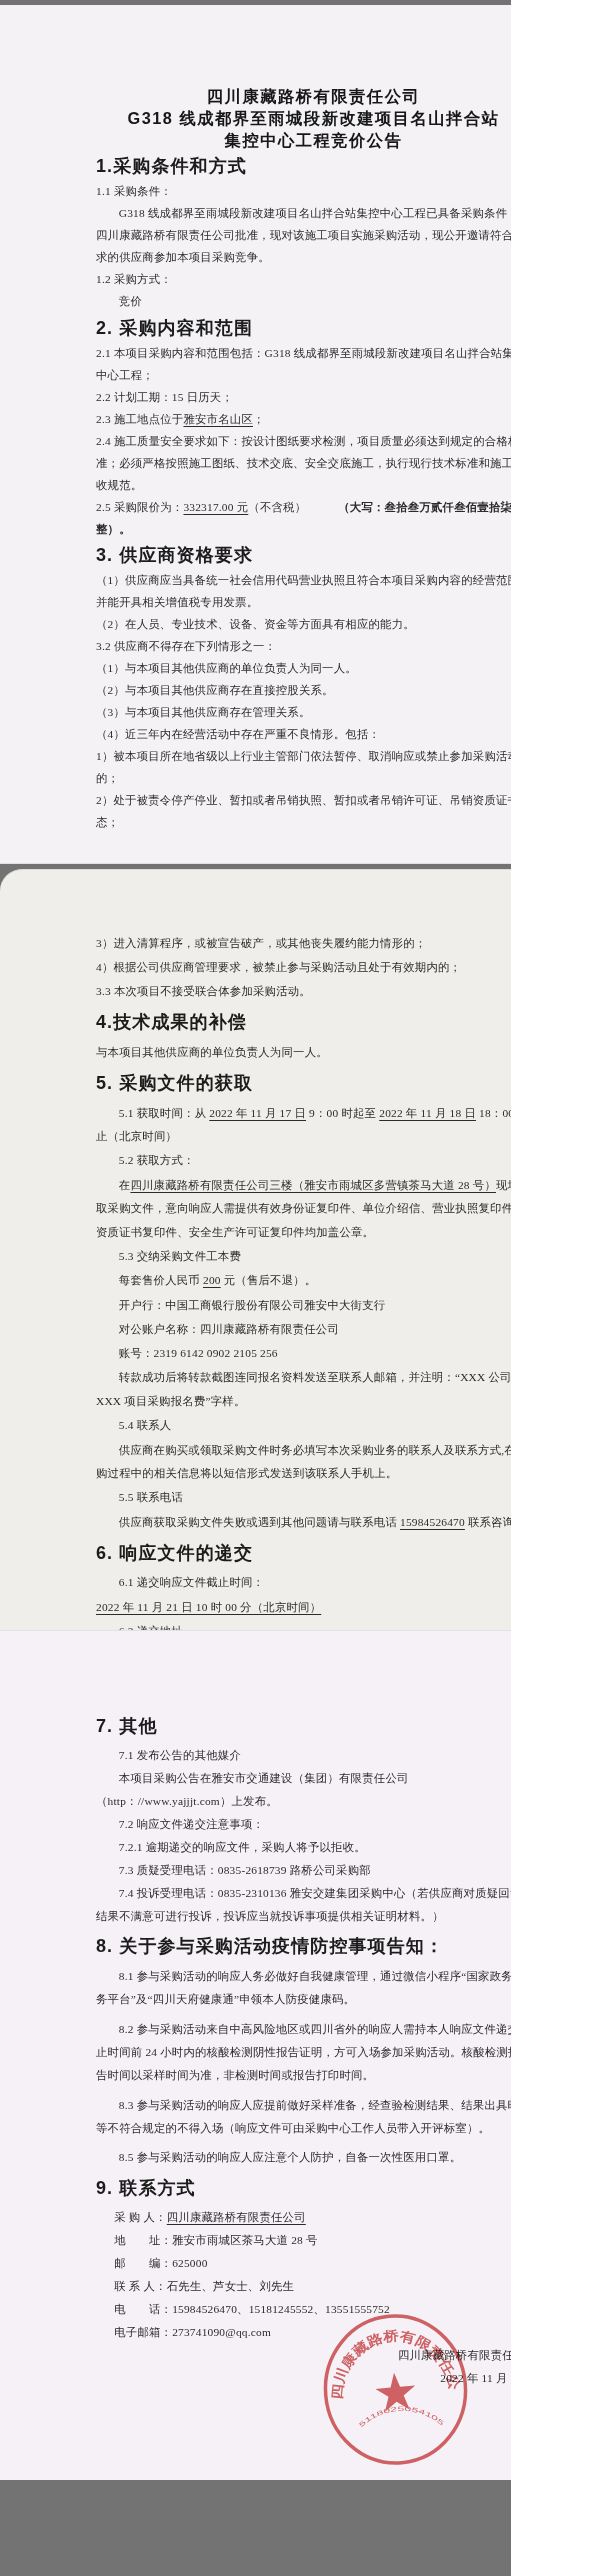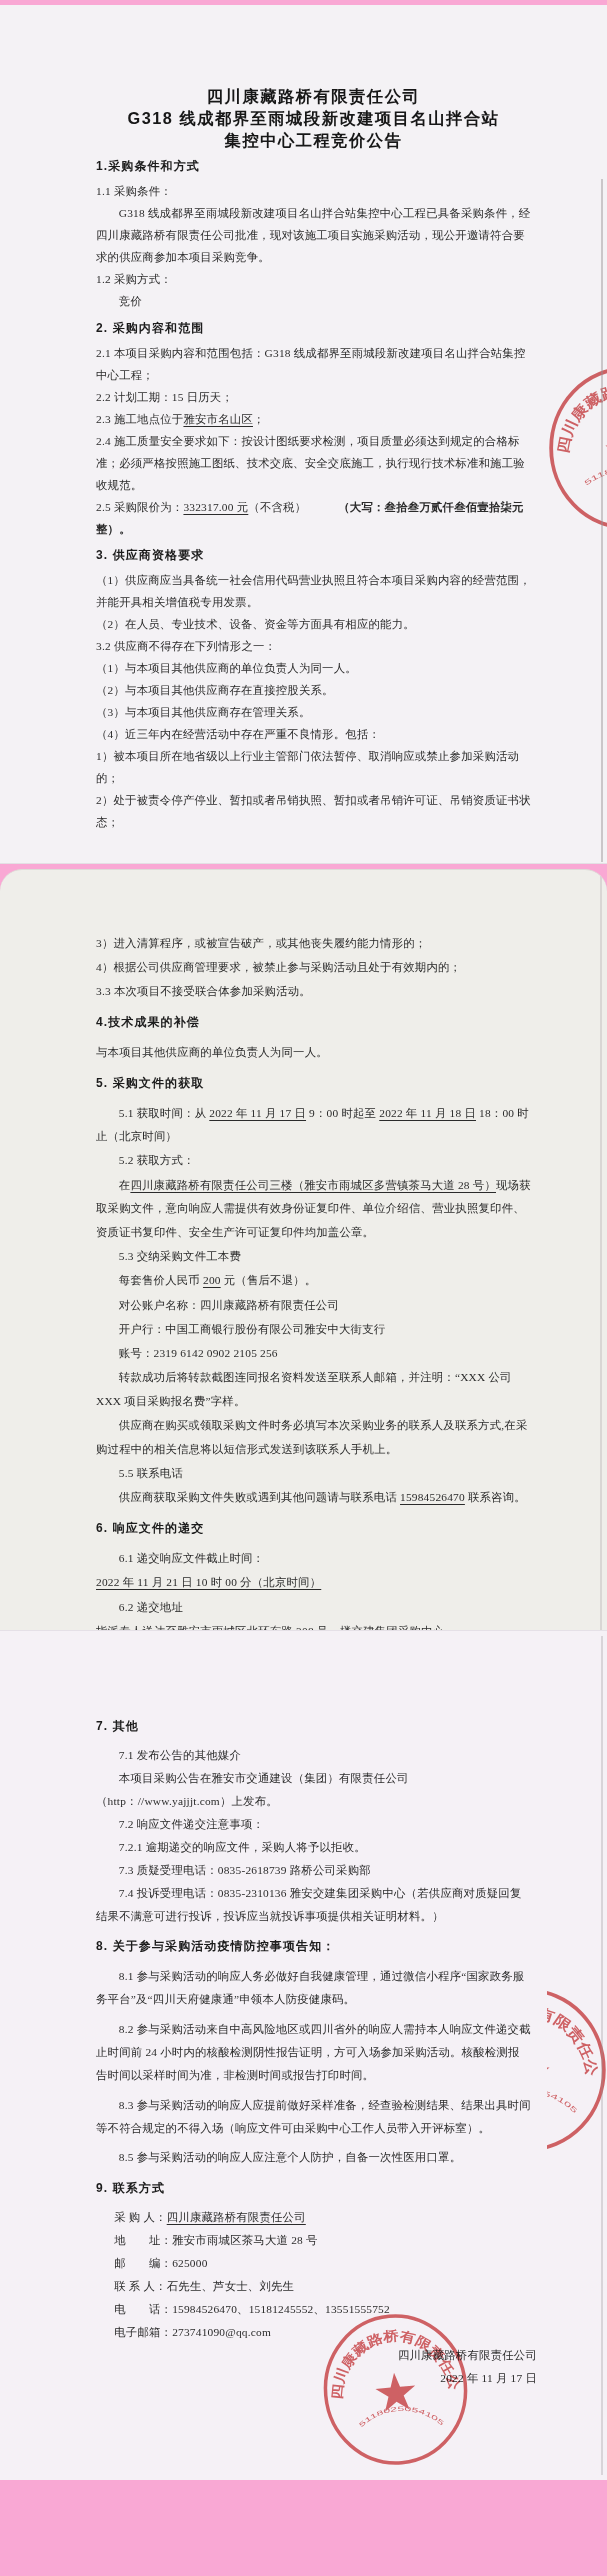--- a/index.html
+++ b/index.html
@@ -1,30 +1,30 @@
 <!DOCTYPE html>
 <html style="font-size:12px"><head>
 <meta charset="utf-8">
 <style>
   html,body{margin:0;padding:0;background:#fff;}
   body{width:607px;font-family:"Liberation Serif","DejaVu Serif",serif;}
-  .scan{position:relative;width:607px;height:2576px;background:#f9a8d4;overflow:hidden;}
+  .scan{position:relative;width:511px;height:2576px;background:#737373;overflow:hidden;}
   .page{position:absolute;left:0;width:607px;overflow:hidden;box-sizing:border-box;color:#2b2b2b;}
   #page1{top:4.6px;height:859px;background:#f4f2f5;border-bottom:1.5px solid #e3e0e4;}
   #page2{top:869px;height:851px;background:#efeeea;border-top:0.8px solid #dddcd7;border-bottom:1.5px solid #dddcd7;border-radius:22px;}
   #page3{top:1630px;height:850px;background:#f5f1f6;border-top:0.8px solid #e5e0e7;}
   .inner{padding:0 76px 0 96px;}
   #page1 .inner{padding-top:80px;}
   #page2 .inner{padding-top:61px;}
   #page3 .inner{padding-top:76px;}
   p{margin:0;font-size:11.4px;letter-spacing:0.2px;}
   #page1 p{line-height:22px;}
   #page2 p{line-height:23.5px;margin:0.8px 0;}
   #page3 p{line-height:23px;margin:0 0;}
-  .h{font-family:"Liberation Sans","DejaVu Sans",sans-serif;font-weight:700;font-size:12px;line-height:23px;letter-spacing:1.1px;color:#1c1c1c;margin:4.6px 0 3px;}
+  .h{font-family:"Liberation Sans","DejaVu Sans",sans-serif;font-weight:700;font-size:18px;line-height:23px;letter-spacing:1.1px;color:#1c1c1c;margin:4.6px 0 3px;}
   #page2 .h{margin:7.6px 0 6px;}
   #page3 .h{margin:7.6px 0 6px;}
   .title p{font-family:"Liberation Sans","DejaVu Sans",sans-serif;font-weight:600;font-size:16.3px;line-height:30px;text-align:center;letter-spacing:1.5px;color:#171717;margin:0;}
   .ind{text-indent:2em;}
   .u{text-decoration:underline;text-underline-offset:3px;text-decoration-thickness:0.8px;}
   .b{font-weight:700;margin-left:32px;}
   .mt8{margin-top:6.8px !important;}
   .contact p{line-height:24px;text-indent:1.6em;}
   .sign{text-align:right;margin-right:-6px;}
   .sign p{line-height:25px;}
@@ -91,24 +91,25 @@
       <p>4）根据公司供应商管理要求，被禁止参与采购活动且处于有效期内的；</p>
       <p>3.3 本次项目不接受联合体参加采购活动。</p>
       <p class="h">4.技术成果的补偿</p>
       <p>与本项目其他供应商的单位负责人为同一人。</p>
       <p class="h">5. 采购文件的获取</p>
       <p class="ind"><span>5.1 获取时间：从 </span><span class="u">2022 年 11 月 17 日</span><span> 9：00 时起至 </span><span class="u">2022 年 11 月 18 日</span><span> 18：00 时止（北京时间）</span></p>
       <p class="ind">5.2 获取方式：</p>
       <p class="ind"><span>在</span><span class="u">四川康藏路桥有限责任公司三楼（雅安市雨城区多营镇茶马大道 28 号）</span><span>现场获取采购文件，意向响应人需提供有效身份证复印件、单位介绍信、营业执照复印件、资质证书复印件、安全生产许可证复印件均加盖公章。</span></p>
       <p class="ind">5.3 交纳采购文件工本费</p>
       <p class="ind"><span>每套售价人民币 </span><span class="u">200</span><span> 元（售后不退）。</span></p>
+      <p class="ind">开户行：中国工商银行股份有限公司雅安中大街支行</p>
       <p class="ind">对公账户名称：四川康藏路桥有限责任公司</p>
-      <p class="ind">开户行：中国工商银行股份有限公司雅安中大街支行</p>
       <p class="ind">账号：2319 6142 0902 2105 256</p>
       <p class="ind">转款成功后将转款截图连同报名资料发送至联系人邮箱，并注明：“XXX 公司 XXX 项目采购报名费”字样。</p>
+      <p class="ind">5.4 联系人</p>
       <p class="ind">供应商在购买或领取采购文件时务必填写本次采购业务的联系人及联系方式,在采购过程中的相关信息将以短信形式发送到该联系人手机上。</p>
       <p class="ind">5.5 联系电话</p>
       <p class="ind"><span>供应商获取采购文件失败或遇到其他问题请与联系电话 </span><span class="u">15984526470</span><span> 联系咨询。</span></p>
       <p class="h">6. 响应文件的递交</p>
       <p class="ind">6.1 递交响应文件截止时间：</p>
       <p class="u">2022 年 11 月 21 日 10 时 00 分（北京时间）</p>
       <p class="ind">6.2 递交地址</p>
       <p><span>指派专人送达至</span><span class="u">雅安市雨城区北环东路 308 号一楼交建集团采购中心</span><span>。</span></p>
     </div>
     <div class="edge" style="left:600px;top:873px;height:843px;opacity:.25;top:3.8px;"></div>

